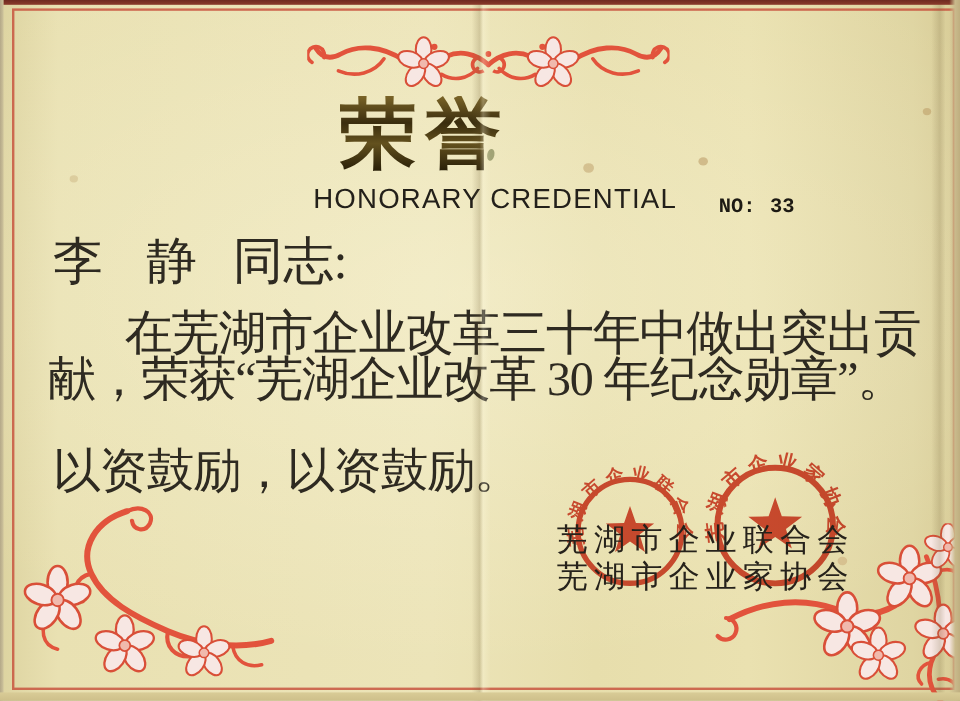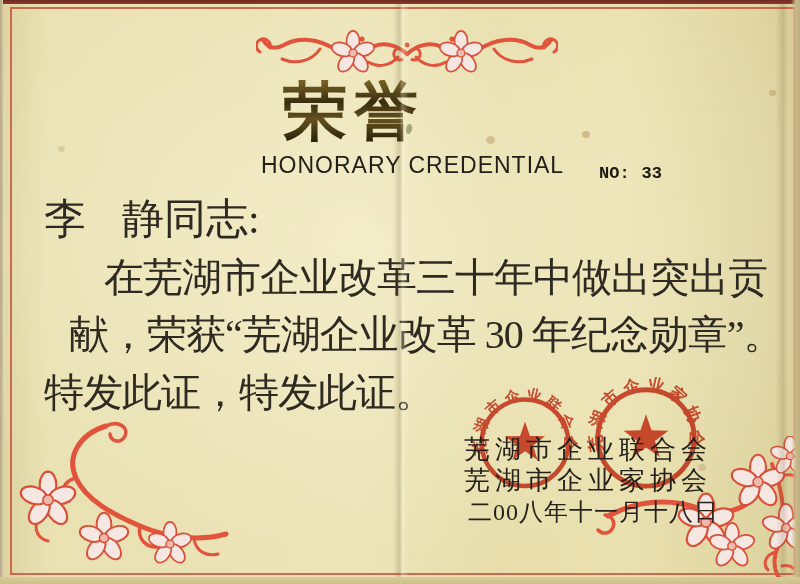--- a/index.html
+++ b/index.html
@@ -33,25 +33,25 @@
     -webkit-background-clip:text;background-clip:text;color:transparent;
   }
   .title-en{left:261px;top:152px;z-index:4;font-family:"Liberation Sans",sans-serif;
     font-size:23px;letter-spacing:1px;color:#23201a;}
   .serial{left:599px;top:164px;z-index:4;font-family:"Liberation Mono","DejaVu Sans Mono",monospace;
     font-weight:bold;font-size:17px;color:#1d1a14;display:flex;text-align:center;}
   .serial .val{margin-left:12px;}
   
   .recipient{left:44px;top:196px;z-index:4;font-size:42px;line-height:1.1;display:flex;}
   .recipient .c2{margin-left:36px;}
-  .recipient .suffix{}
+  .recipient .suffix{margin-left:30px;}
   
   .bline{z-index:4;font-size:40px;line-height:1;white-space:nowrap;letter-spacing:-1px;}
   .b1{left:104px;top:258px;}
-  .b2{left:40px;top:315px;margin-left:29px;}
+  .b2{left:40px;top:296px;}
   .b3{left:44px;top:373px;}
   
   .issuer{left:464px;z-index:4;font-size:26px;letter-spacing:5px;white-space:nowrap;color:#26221b;}
   .i1{top:432px;}
   .i2{top:463px;}
   .dateline{left:468px;top:496px;z-index:4;font-size:24px;letter-spacing:1px;white-space:nowrap;color:#26221b;}
   
   .seal{z-index:3;mix-blend-mode:multiply;opacity:.92;}
   .seal-left{left:472px;top:388px;}
   .seal-right{left:587px;top:377px;}
@@ -164,25 +164,24 @@
   </div>
 
   <div class="abs recipient">
     <span class="c1">李</span>
     <span class="c2">静</span>
     <span class="suffix">同志:</span>
   </div>
 
   <div class="abs bline b1">在芜湖市企业改革三十年中做出突出贡</div>
   <div class="abs bline b2">献，荣获“芜湖企业改革 30 年纪念勋章”。</div>
-  <div class="abs bline b3">特发此证，特发此证。</div>
+  <div class="abs bline b3">以资鼓励，以资鼓励。</div>
 
   <div class="abs issuer i1">芜湖市企业联合会</div>
   <div class="abs issuer i2">芜湖市企业家协会</div>
-  <div class="abs dateline">二00八年十一月十八日</div>
 
   <div class="abs stain" style="left:486px;top:136px;width:9px;height:8px;background:rgba(150,100,40,.28)"></div>
   <div class="abs stain" style="left:582px;top:131px;width:8px;height:7px;background:rgba(150,100,40,.32)"></div>
   <div class="abs stain" style="left:769px;top:90px;width:7px;height:6px;background:rgba(160,110,50,.3)"></div>
   <div class="abs stain" style="left:406px;top:124px;width:6px;height:10px;background:rgba(85,95,45,.5);transform:rotate(12deg)"></div>
   <div class="abs stain" style="left:58px;top:146px;width:7px;height:6px;background:rgba(150,100,40,.18)"></div>
   <div class="abs stain" style="left:698px;top:464px;width:8px;height:7px;background:rgba(160,90,40,.2)"></div>
 
   <div class="abs fold-center"></div>
   <div class="abs fold-right"></div>

